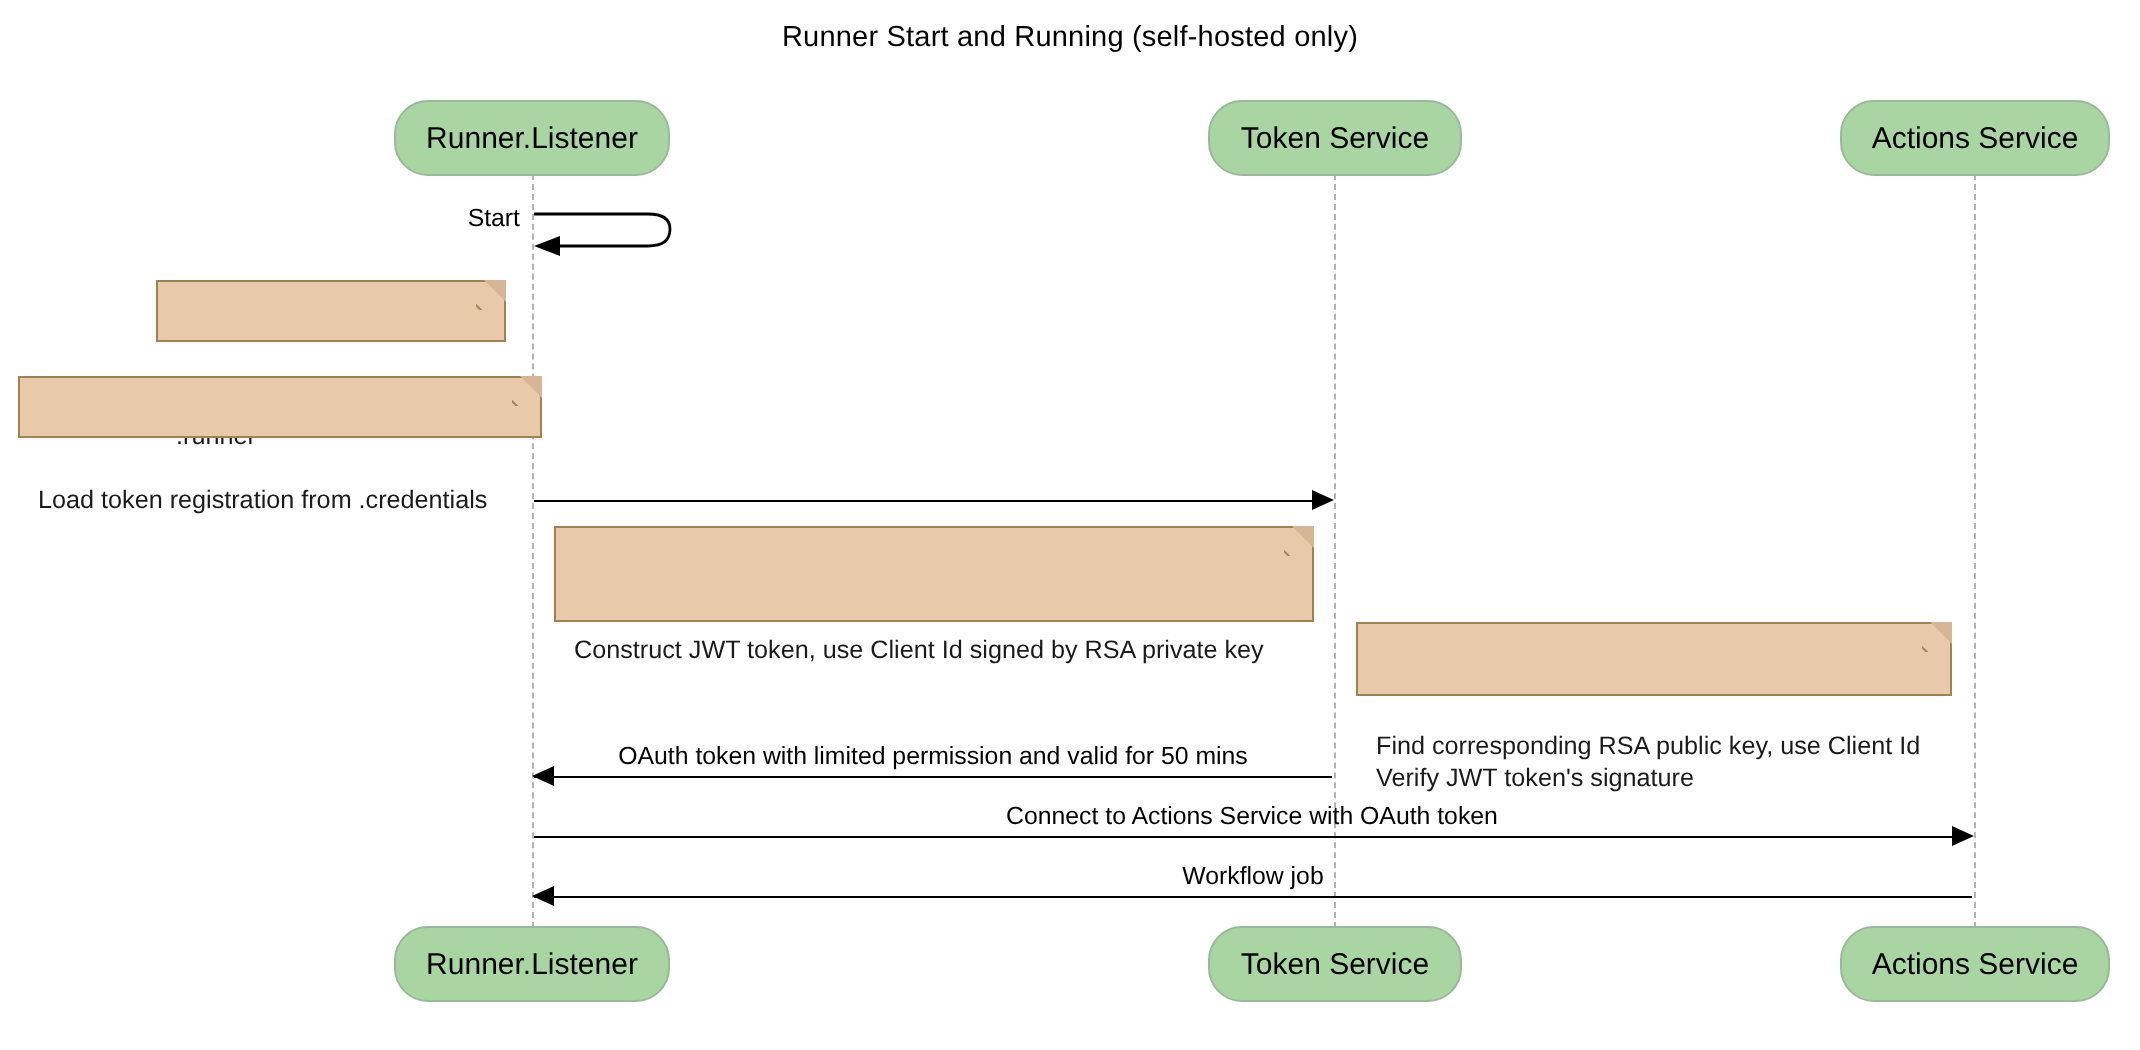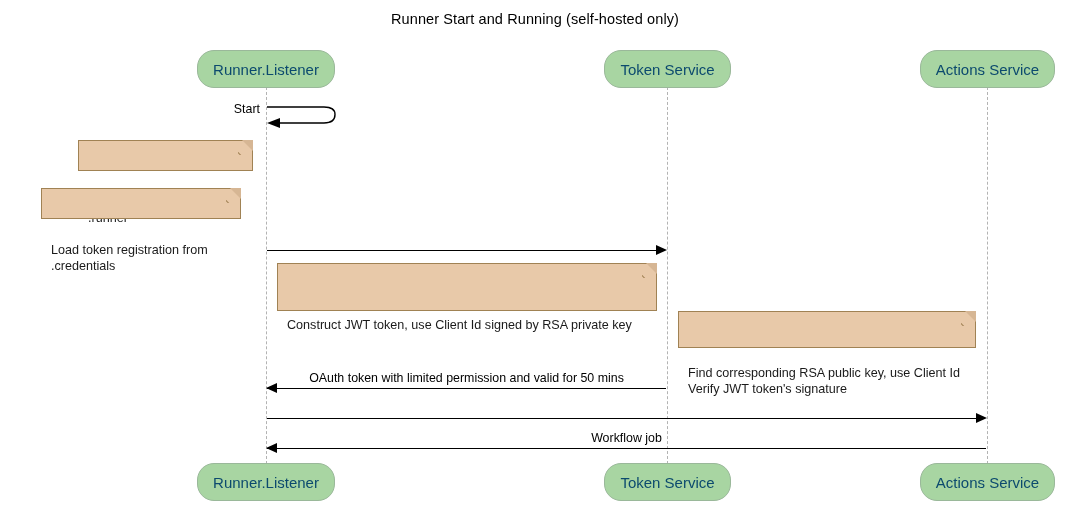--- a/index.html
+++ b/index.html
@@ -40,21 +40,21 @@
   .participant {
     position: absolute;
     box-sizing: border-box;
     background: #a8d5a2;
     border: 1px solid #9ab89a;
     border-radius: 17px;
     display: flex;
     align-items: center;
     justify-content: center;
     font-size: 15px;
-    color: #0c4a6e;
+    color: #000000;
     height: 38px;
   }
   .note {
     position: absolute;
     box-sizing: border-box;
     background: #e8c9a9;
     border: 1px solid #a08254;
     font-size: 12.6px;
     color: #1a1a1a;
     padding: 5px 9px 5px 9px;
@@ -165,32 +165,33 @@
 
   <div class="msg-line" style="left:267px; top:250px; width:398px;"></div>
   <div class="arrow-right" style="left:656px; top:245px;"></div>
 
   <div class="msg-line" style="left:267px; top:388px; width:399px;"></div>
   <div class="arrow-left" style="left:266px; top:383px;"></div>
   <div class="msg-label" style="left:267px; top:371px; width:399px;">OAuth token with limited permission and valid for 50 mins</div>
 
   <div class="msg-line" style="left:267px; top:418px; width:718px;"></div>
   <div class="arrow-right" style="left:976px; top:413px;"></div>
+  <div class="msg-label" style="left:267px; top:401px; width:718px;">Connect to Actions Service with OAuth token</div>
 
   <div class="msg-line" style="left:267px; top:448px; width:719px;"></div>
   <div class="arrow-left" style="left:266px; top:443px;"></div>
   <div class="msg-label" style="left:267px; top:431px; width:719px;">Workflow job</div>
 
   <div class="note" style="left:78px; top:140px; width:175px; height:31px;">
     <span class="fold"></span>
     <span class="fold-edge"></span>
     <span>Load config info from .runner</span>
   </div>
 
-  <div class="note" style="left:9px; top:188px; width:200px; height:31px;margin-left:32px;">
+  <div class="note" style="left:9px; top:188px; width:262px; height:31px;">
     <span class="fold"></span>
     <span class="fold-edge"></span>
     <span>Load token registration from .credentials</span>
   </div>
 
   <div class="note" style="left:277px; top:263px; width:380px; height:48px;">
     <span class="fold"></span>
     <span class="fold-edge"></span>
     <span>Construct JWT token, use Client Id signed by RSA private key</span>
   </div>

